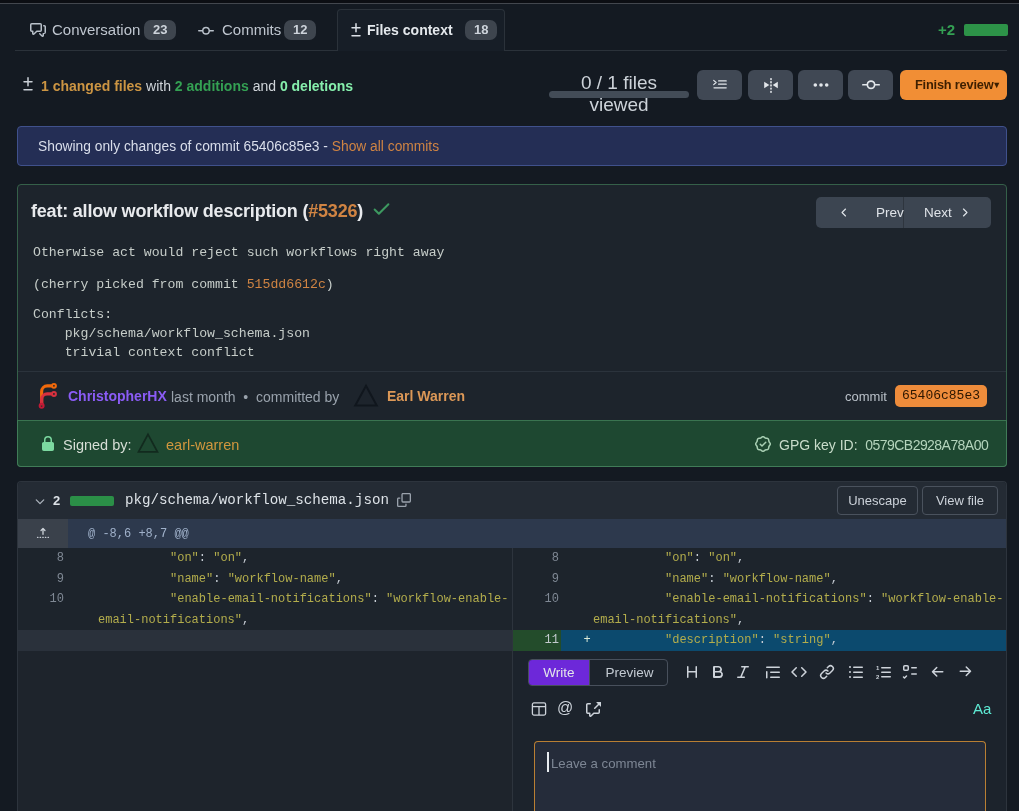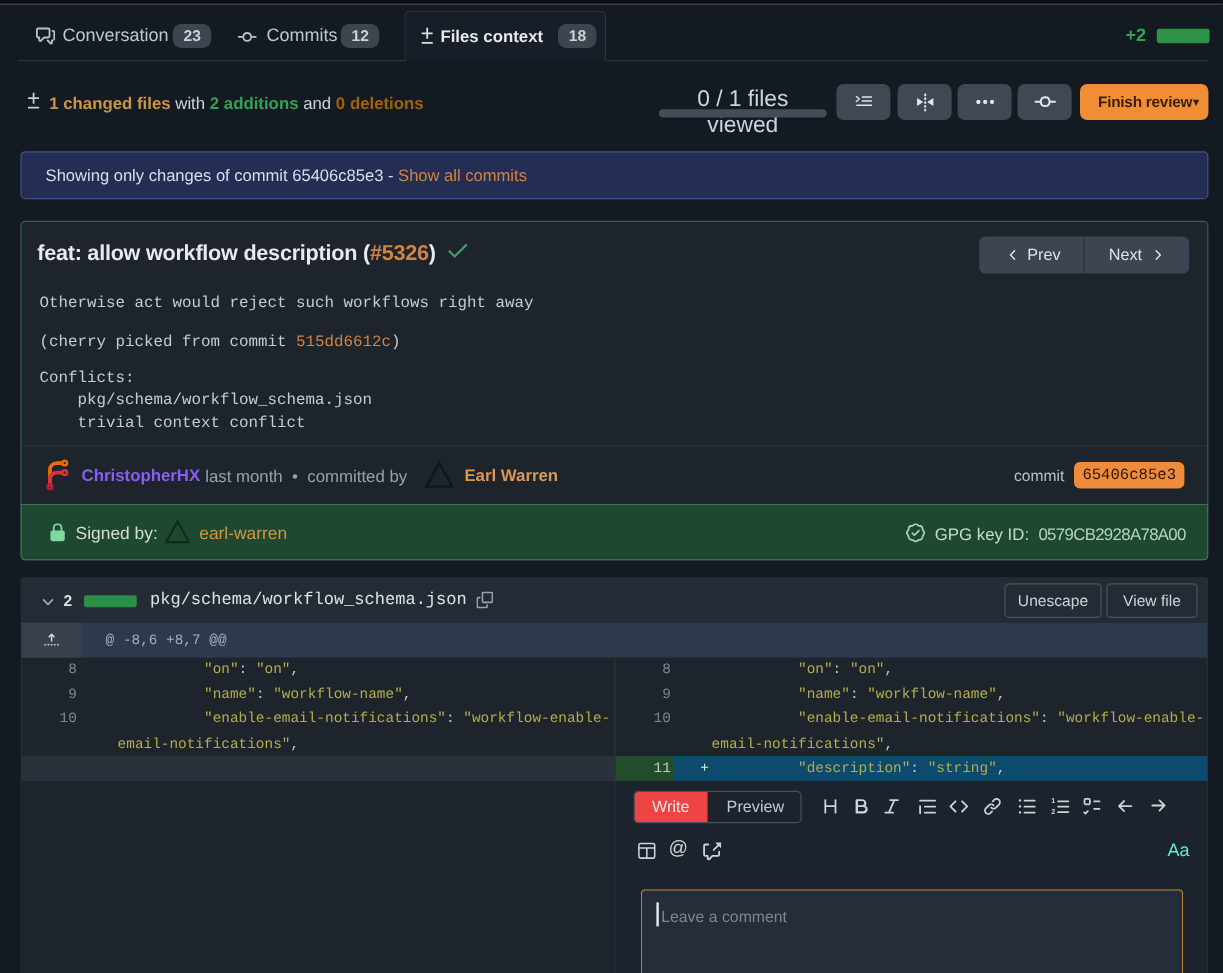--- a/index.html
+++ b/index.html
@@ -44,21 +44,21 @@
 <div class="abs badge" style="left:465px;top:20px;">18</div>
 
 <div class="abs" style="left:938px;top:21px;font-size:15px;font-weight:bold;color:#34a053;">+2</div>
 <div class="abs" style="left:964px;top:24px;width:44px;height:12px;background:#2d9348;border-radius:2px;"></div>
 
 <div class="abs" style="left:20px;top:76px;color:#c8ced5;">
   <svg width="16" height="16" viewBox="0 0 16 16" fill="currentColor">
       <path d="M8.75 1.75V5H12a.75.75 0 010 1.5H8.75v3.25a.75.75 0 01-1.5 0V6.5H4A.75.75 0 014 5h3.25V1.75a.75.75 0 011.5 0zM4 13h8a.75.75 0 010 1.5H4A.75.75 0 014 13z"></path>
     </svg>
 </div>
-<div class="abs" style="left:41px;top:78px;font-size:14px;color:#d0d5da;"><span style="color:#cc9543;font-weight:bold;">1 changed files</span> with <span style="color:#34a053;font-weight:bold;">2 additions</span> and <span style="color:#a16207;font-weight:bold;">0 deletions</span></div>
+<div class="abs" style="left:41px;top:78px;font-size:14px;color:#d0d5da;"><span style="color:#cc9543;font-weight:bold;">1 changed files</span> with <span style="color:#34a053;font-weight:bold;">2 additions</span> and <span style="color:#86efac;font-weight:bold;">0 deletions</span></div>
 
 <div class="abs" style="left:549px;top:72px;width:140px;text-align:center;font-size:19px;color:#cdd3d9;">0 / 1 files viewed</div>
 <div class="abs" style="left:549px;top:91px;width:140px;height:7px;background:#434c57;border-radius:4px;"></div>
 
 <div class="abs btn-sq" style="left:697px;">
   <svg width="16" height="16" viewBox="0 0 16 16" fill="none" stroke="currentColor" stroke-width="1.25" stroke-linecap="round" stroke-linejoin="round">
       <path d="M1.7 3.4 L4.1 5.5 L1.7 7.6"></path>
       <line x1="6.6" y1="3.9" x2="14.2" y2="3.9"></line>
       <line x1="6.6" y1="7.2" x2="14.2" y2="7.2"></line>
       <line x1="2" y1="10.8" x2="14.2" y2="10.8"></line>
@@ -92,21 +92,21 @@
 <div class="abs" style="left:17px;top:126px;width:990px;height:40px;background:#242e55;border:1px solid #40518c;border-radius:4px;"></div>
 <div class="abs" style="left:38px;top:139px;font-size:13.8px;color:#d9deeb;">Showing only changes of commit 65406c85e3 - <a style="color:#d08443;text-decoration:none;">Show all commits</a></div>
 
 <div class="abs" id="commit-box" style="left:17px;top:184px;width:990px;height:283px;background:#1d242c;border:1px solid #356049;border-radius:4px;"></div>
 
 <div class="abs" style="left:31px;top:198px;font-size:18px;font-weight:bold;color:#e8eaed;letter-spacing:-0.2px;">feat: allow workflow description (<span style="color:#d08443;">#5326</span>) <span style="color:#3d9960;display:inline-block;vertical-align:-2.5px;margin-left:3px;"><svg width="21" height="21" viewBox="0 0 16 16" fill="currentColor">
         <path d="M13.78 4.22a.75.75 0 010 1.06l-7.25 7.25a.75.75 0 01-1.06 0L2.22 9.28a.75.75 0 011.06-1.06L6 10.94l6.72-6.72a.75.75 0 011.06 0z"></path>
       </svg></span></div>
 
 <div class="abs" id="prevnext" style="left:816px;top:197px;width:175px;height:31px;background:#3c4551;border-radius:5px;color:#dfe3e8;font-size:13.5px;">
-  <div style="position:absolute;left:0;top:0;width:88px;height:31px;border-right:1px solid #2e353e;line-height:31px;"><svg style="position:absolute;left:22px;top:9px;" width="13" height="13" viewBox="0 0 16 16" fill="currentColor">
+  <div style="position:absolute;left:0;top:0;width:88px;height:31px;border-right:1px solid #2e353e;line-height:31px;padding-left:20px;"><svg style="position:absolute;left:22px;top:9px;" width="13" height="13" viewBox="0 0 16 16" fill="currentColor">
         <path d="M9.78 12.78a.75.75 0 01-1.06 0L4.47 8.53a.75.75 0 010-1.06l4.25-4.25a.75.75 0 011.06 1.06L6.06 8l3.72 3.72a.75.75 0 010 1.06z"></path>
       </svg><span style="margin-left:40px;">Prev</span></div>
   <div style="position:absolute;left:88px;top:0;width:87px;height:31px;line-height:31px;"><span style="margin-left:20px;">Next</span><svg style="position:absolute;right:20px;top:9px;" width="13" height="13" viewBox="0 0 16 16" fill="currentColor">
         <path d="M6.22 3.22a.75.75 0 011.06 0l4.25 4.25a.75.75 0 010 1.06l-4.25 4.25a.75.75 0 01-1.06-1.06L9.94 8 6.22 4.28a.75.75 0 010-1.06z"></path>
       </svg></div>
 </div>
 
 <div class="abs mono" style="left:33px;top:243px;font-size:13.2px;line-height:19.2px;color:#c6cdc9;white-space:pre;">Otherwise act would reject such workflows right away</div>
 <div class="abs mono" style="left:33px;top:275px;font-size:13.2px;line-height:19.2px;color:#c6cdc9;white-space:pre;">(cherry picked from commit <span style="color:#d08443;">515dd6612c</span>)</div>
 <div class="abs mono" style="left:33px;top:305px;font-size:13.2px;line-height:19.2px;color:#c6cdc9;white-space:pre;">Conflicts:
@@ -222,21 +222,21 @@
         <span class="rcode">          <i>"description"</i>: <i>"string"</i>,</span>
       </div>
   </div>
 </div>
 
 <div class="abs" style="left:18px;top:651px;width:494px;height:160px;background:#1e242c;"></div>
 <div class="abs" style="left:512px;top:651px;width:1px;height:160px;background:#2d343d;"></div>
 <div class="abs" style="left:513px;top:651px;width:493px;height:160px;background:#1c232c;"></div>
 
 <div class="abs" style="left:528px;top:659px;width:140px;height:27px;border:1px solid #48505c;border-radius:4px;font-size:13.5px;">
-  <div style="position:absolute;left:0;top:0;width:61px;height:25px;background:#ef4444;border-right:1px solid #48505c;border-radius:3px 0 0 3px;color:#e4e7ea;text-align:center;line-height:25px;">Write</div>
+  <div style="position:absolute;left:0;top:0;width:61px;height:25px;background:#6d28d9;border-right:1px solid #48505c;border-radius:3px 0 0 3px;color:#e4e7ea;text-align:center;line-height:25px;">Write</div>
   <div style="position:absolute;left:62px;top:0;width:77px;height:25px;color:#c3cad2;text-align:center;line-height:25px;">Preview</div>
 </div>
 
 <div id="ed-icons" class="abs" style="left:0;top:664px;color:#cdd3da;">
   <span class="edi" style="left:684px;">
       <svg width="16" height="16" viewBox="0 0 16 16" fill="currentColor">
         <path d="M3.75 2a.75.75 0 01.75.75V7h7V2.75a.75.75 0 011.5 0v10.5a.75.75 0 01-1.5 0V8.5h-7v4.75a.75.75 0 01-1.5 0V2.75A.75.75 0 013.75 2z"></path>
       </svg>
     </span>
   <span class="edi" style="left:710px;">

